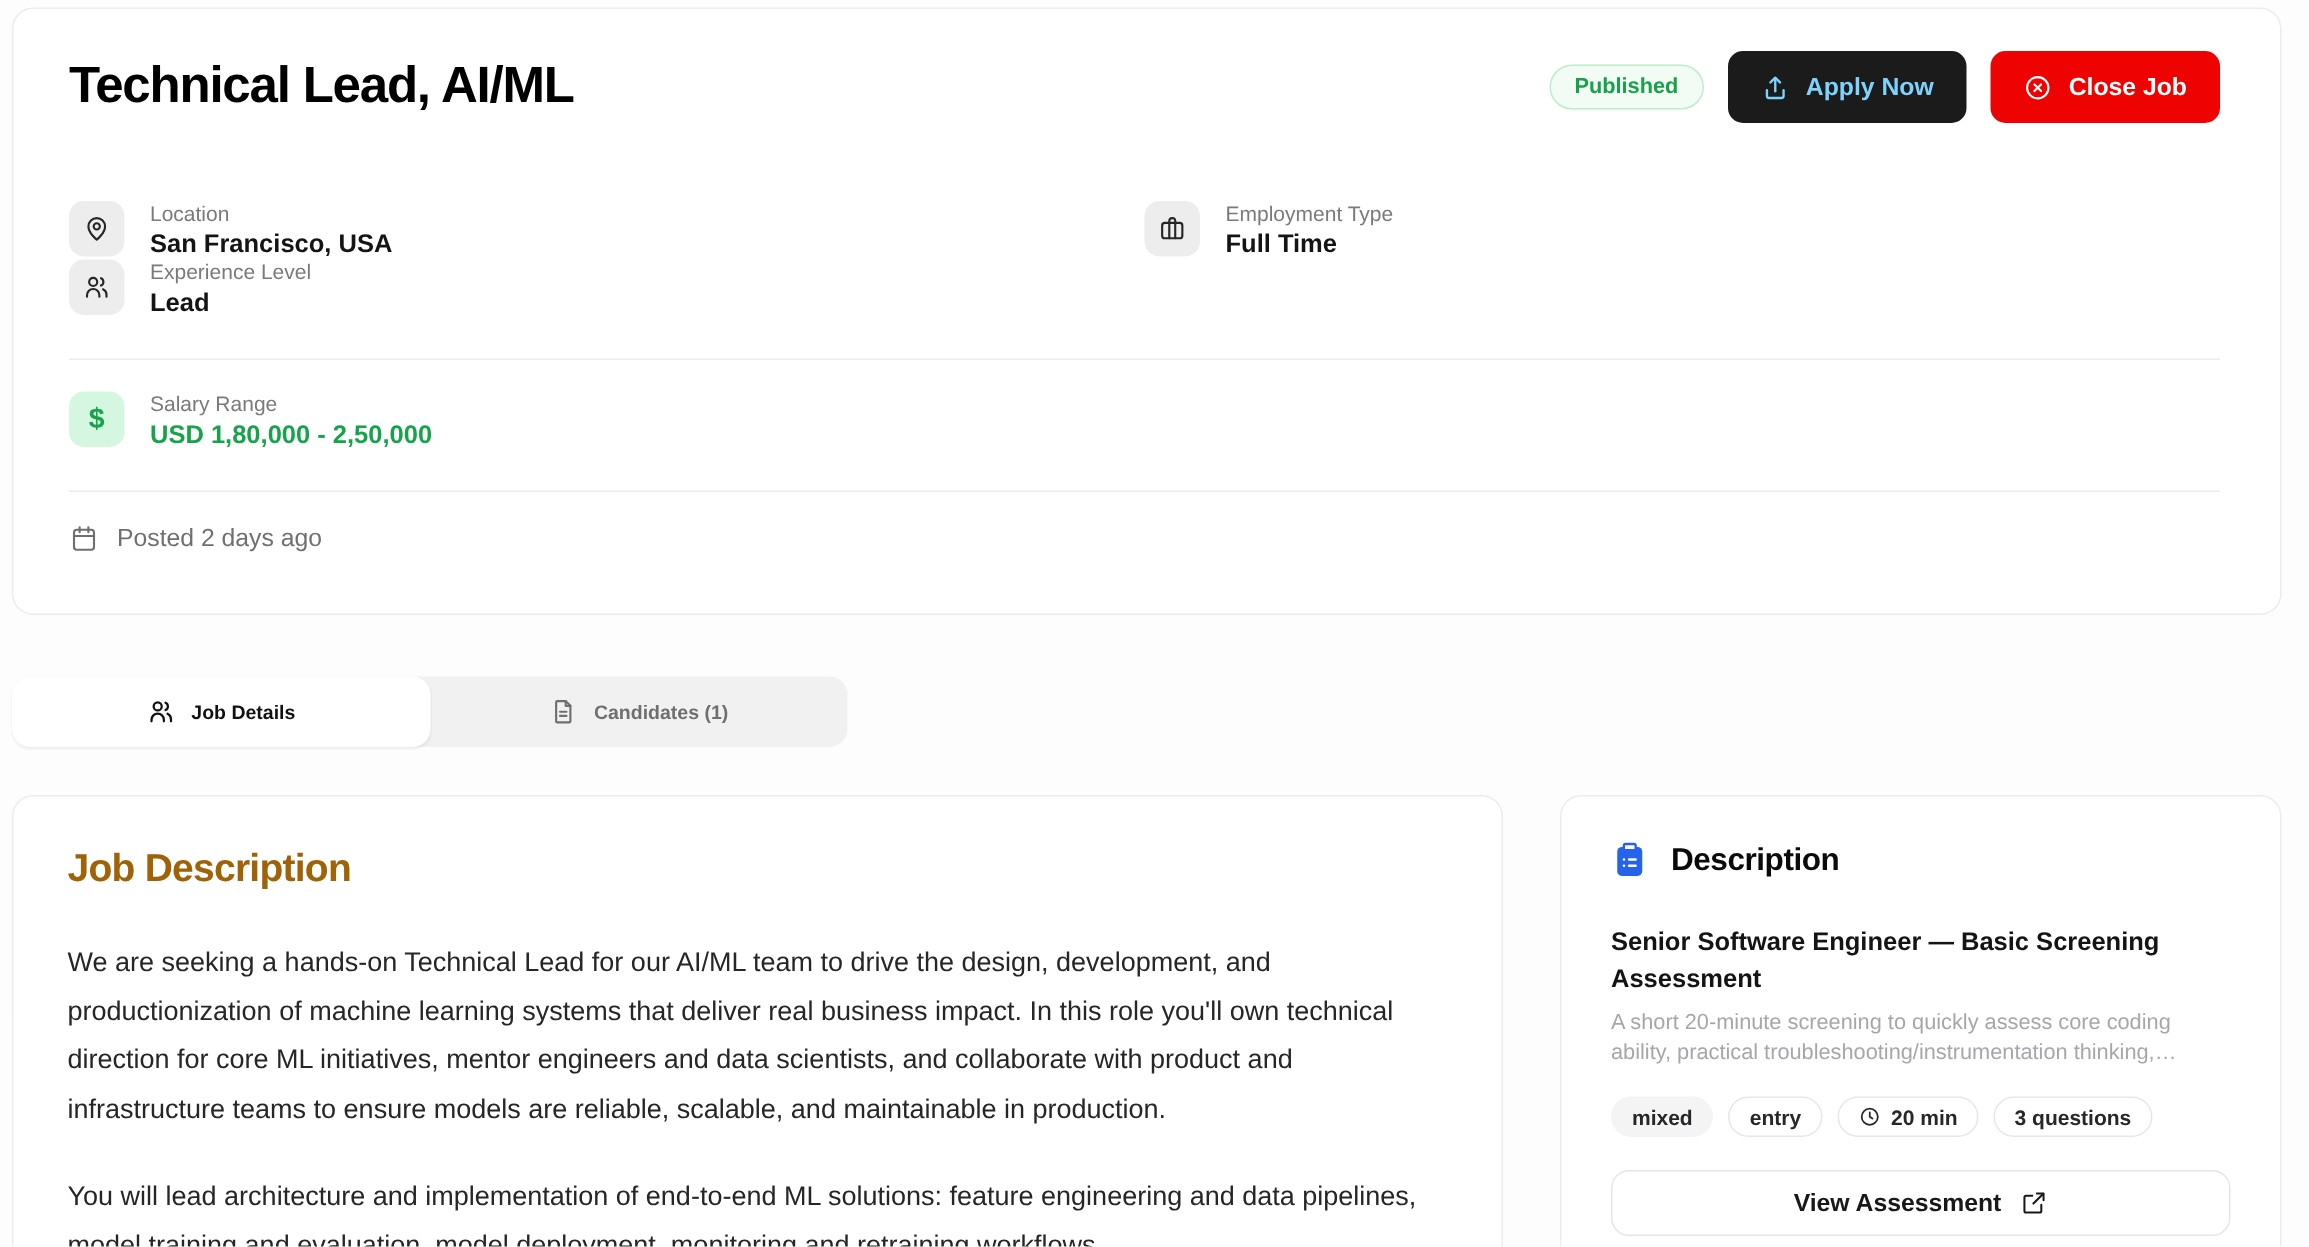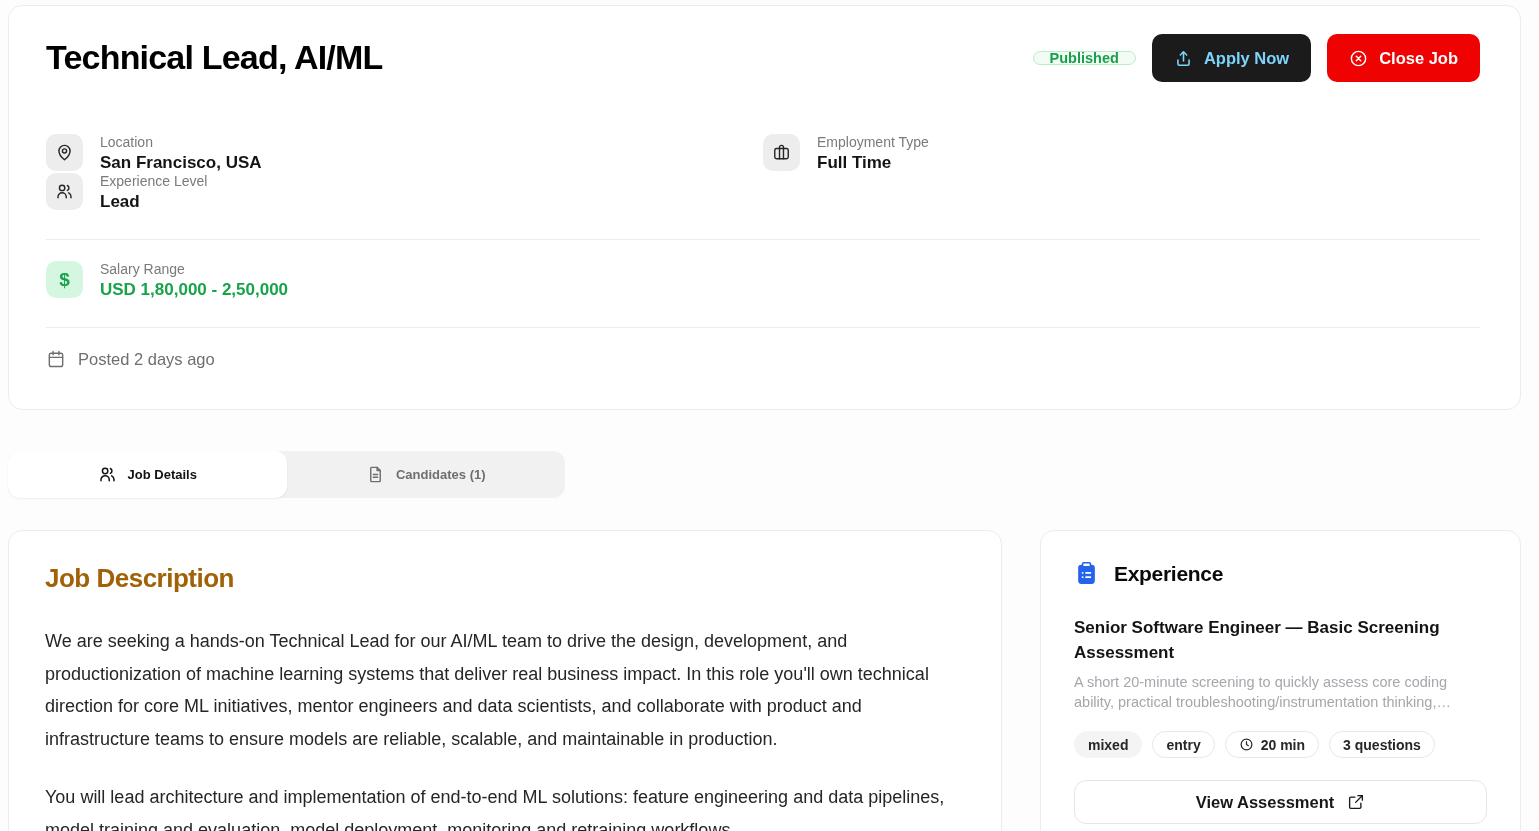--- a/index.html
+++ b/index.html
@@ -6,21 +6,21 @@
   html,body { width:1539px; height:831px; overflow:hidden; background:#fdfdfd;
     font-family:"Liberation Sans", sans-serif; color:#171717; }
   .page { padding:5px 18px 0 8px; }
 
   
   .header-card { background:#fff; border:1px solid #ececec; border-radius:14px;
     padding:24px 40px 40px 37px; }
   .header-top { display:flex; align-items:flex-start; justify-content:space-between; }
   .job-title { font-size:34px; font-weight:800; letter-spacing:-0.8px; color:#000000; padding-top:8px; }
   .header-actions { display:flex; align-items:center; gap:16px; padding-top:4px; }
-  .badge-published { display:inline-flex; align-items:center; height:14px; padding:0 16px;
+  .badge-published { display:inline-flex; align-items:center; height:30px; padding:0 16px;
     border:1px solid #bcedc9; background:#f2fcf5; color:#17a24a; border-radius:999px;
     font-size:14.5px; font-weight:700; }
   .btn { display:inline-flex; align-items:center; gap:11px; height:48px; padding:0 22px;
     border:none; border-radius:10px; font-size:16.5px; font-weight:700; cursor:pointer;
     font-family:"Liberation Sans", sans-serif; }
   .btn-apply { background:#1b1b1b; color:#7dd3fc; }
   .btn-close { background:#ee0202; color:#fff; }
   .btn svg { width:19px; height:19px; }
 
   
@@ -206,21 +206,21 @@
 
     <aside class="assess-card">
       <div class="assess-head">
         <span style="display:flex;">
           <svg viewBox="0 0 24 24" fill="none">
               <path fill="#2563eb" d="M7 3.5h10a3 3 0 0 1 3 3V19a3 3 0 0 1-3 3H7a3 3 0 0 1-3-3V6.5a3 3 0 0 1 3-3z"></path>
               <rect x="8.2" y="1.6" width="7.6" height="4" rx="1.2" fill="#fff" stroke="#2563eb" stroke-width="1.5"></rect>
               <path stroke="#fff" stroke-width="1.7" stroke-linecap="round" d="M8.3 11.5h.01M11.6 11.5h4.1M8.3 15.5h.01M11.6 15.5h4.1"></path>
             </svg>
         </span>
-        <span class="assess-heading">Experience</span>
+        <span class="assess-heading">Description</span>
       </div>
       <div class="assess-title">Senior Software Engineer — Basic Screening Assessment</div>
       <div class="assess-desc">A short 20-minute screening to quickly assess core coding ability, practical troubleshooting/instrumentation thinking,…</div>
       <div class="badges">
         <span class="pill filled">mixed</span>
         <span class="pill">entry</span>
         <span class="pill">
           <span style="display:flex;">
             <svg viewBox="0 0 24 24" fill="none" stroke="currentColor" stroke-width="1.9" stroke-linecap="round">
                 <circle cx="12" cy="12" r="8.6"></circle>

